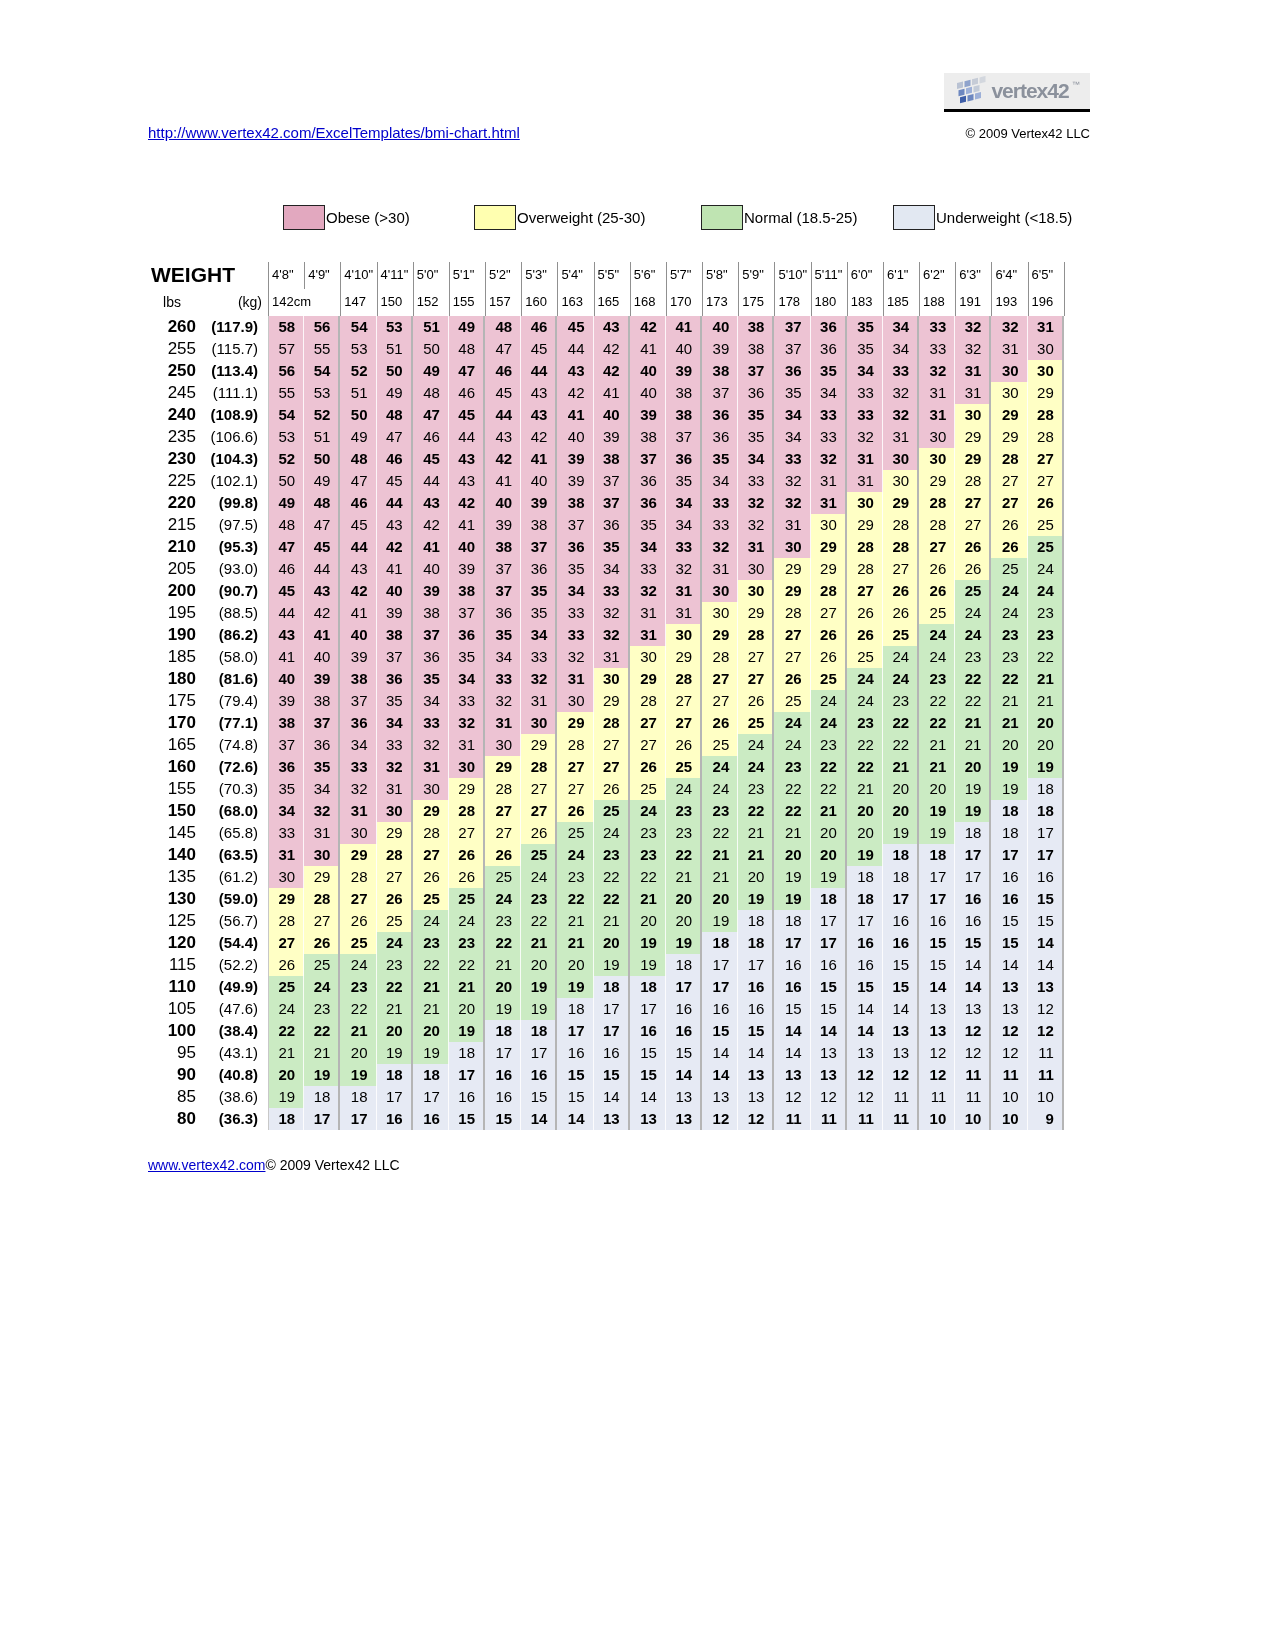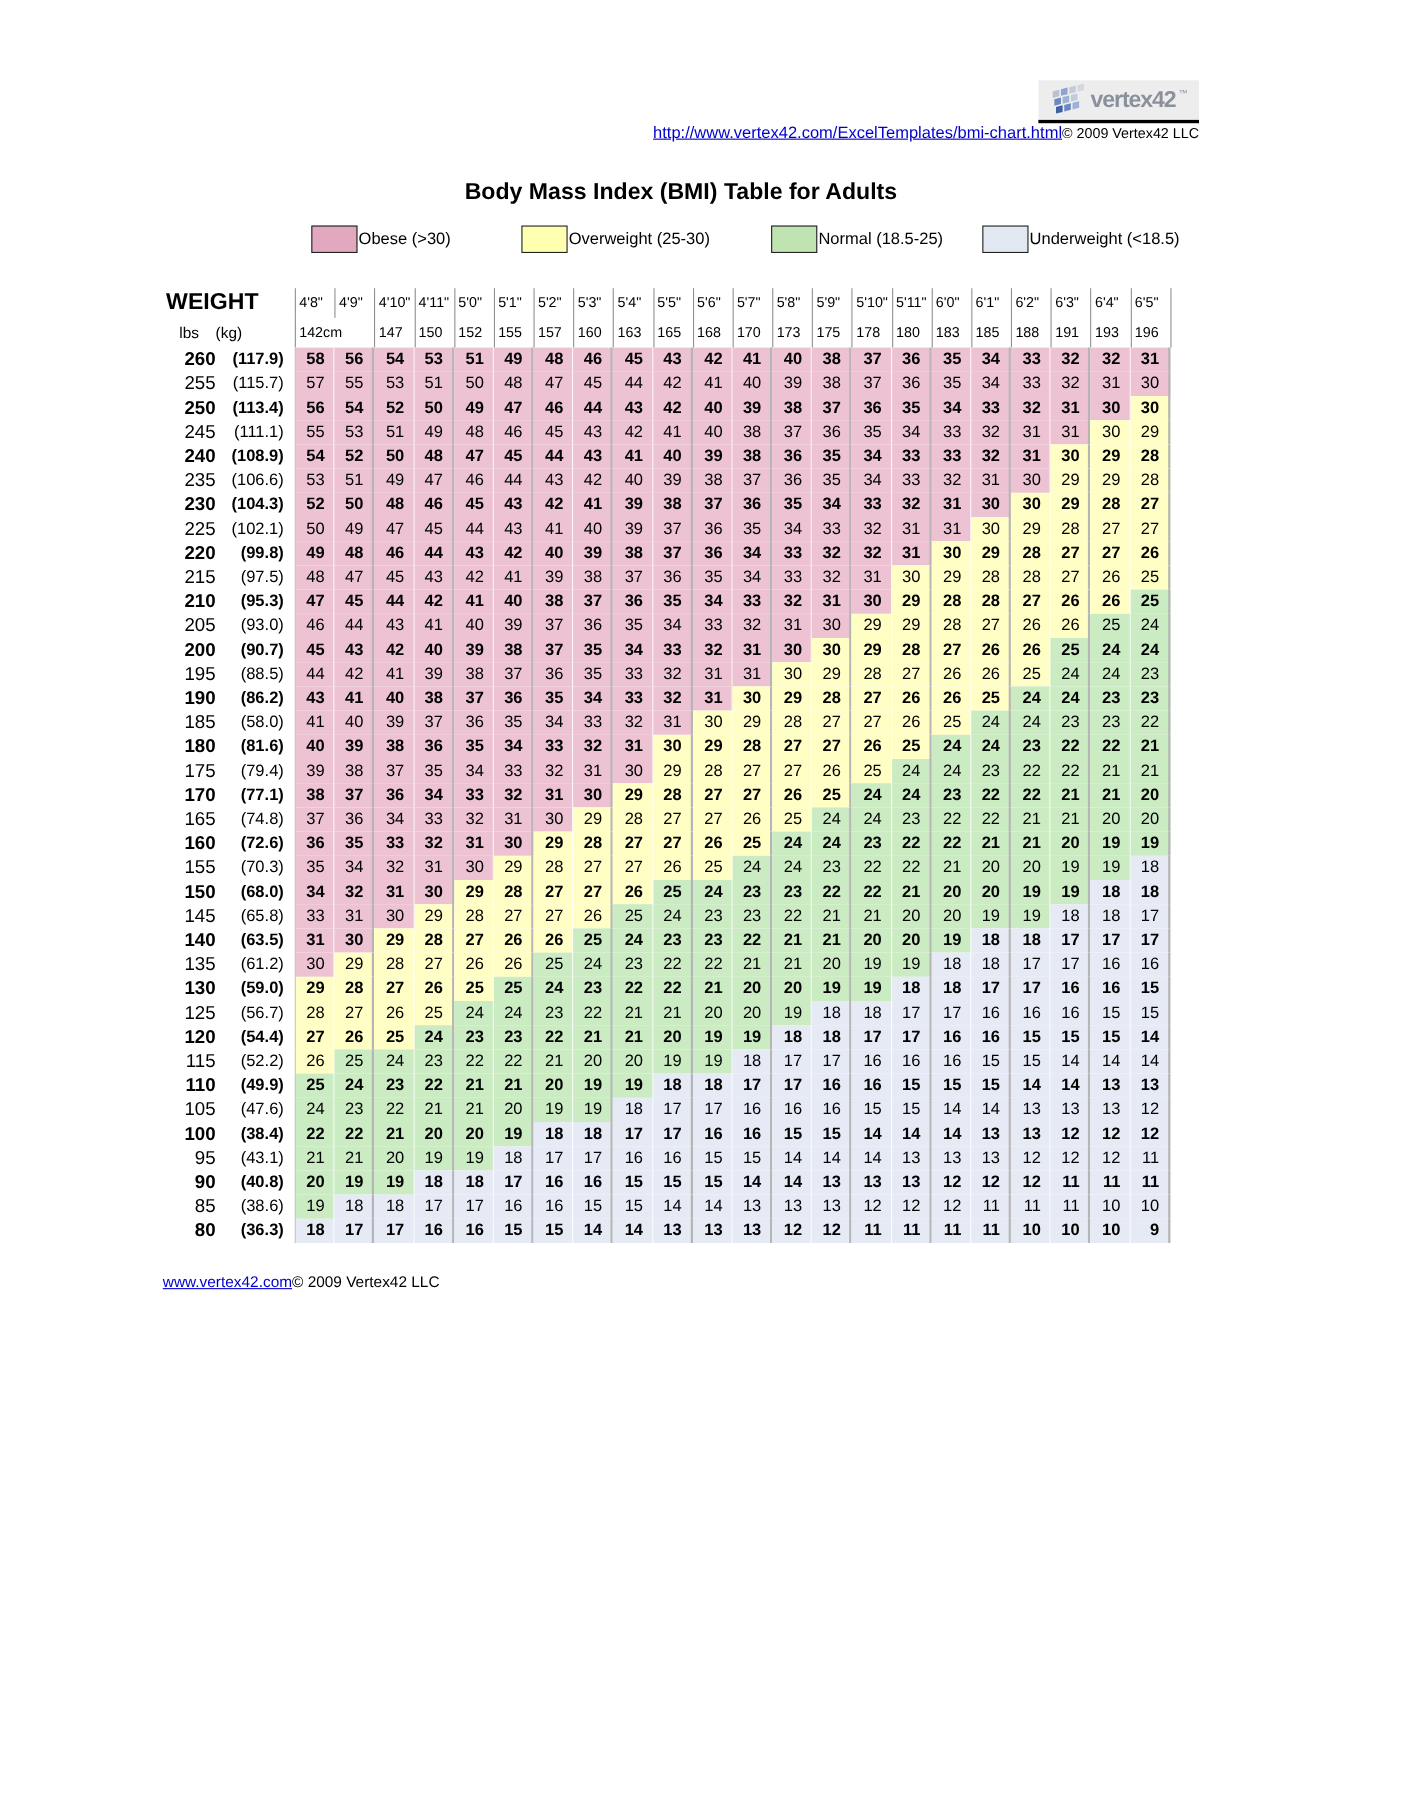--- a/index.html
+++ b/index.html
@@ -9,40 +9,40 @@
   .title-band{position:absolute;left:148px;top:73px;width:790px;height:39px;
       background:#ededed;border-top:1px solid #000;border-bottom:3px solid #000;
       box-sizing:border-box;}
   .title-band h1{margin:0;font-size:26px;font-weight:bold;line-height:36px;padding-left:4px;
       letter-spacing:-0.5px;}
   .logo-band{position:absolute;left:944px;top:73px;width:146px;height:39px;
       background:#ededed;border-bottom:3px solid #000;box-sizing:border-box;
       display:flex;align-items:center;justify-content:center;gap:3px;}
   .logo-text{font-size:21px;font-weight:bold;color:#8b919c;letter-spacing:-1px;}
   .logo-tm{font-size:8px;color:#8b919c;vertical-align:super;position:relative;top:-7px;}
-  .url-row{position:absolute;left:148px;top:112px;width:942px;display:flex;
-      justify-content:flex-end;align-items:baseline;}
+  .url-row{position:absolute;left:148px;top:124px;width:942px;display:flex;
+      justify-content:space-between;align-items:baseline;}
   .url-row a{font-size:15px;color:#0000cc;text-decoration:underline;}
   .copyright{font-size:13px;color:#000;}
   
   .subtitle{position:absolute;left:148px;top:163px;width:942px;text-align:center;
       font-size:21px;font-weight:bold;}
   .legend-item{position:absolute;top:203px;height:28px;display:flex;align-items:center;}
   .legend-swatch{width:42px;height:25px;border:1.5px solid #222;box-sizing:border-box;
       display:inline-block;}
   .legend-label{font-size:15px;margin-left:1px;}
   .height-caption{position:absolute;left:148px;top:238px;width:942px;text-align:center;
       font-size:16px;}
   .height-caption b{font-weight:bold;}
   
   .weight-label{position:absolute;left:151px;top:261px;font-size:21px;font-weight:bold;
       line-height:27px;}
   .lbs-kg{position:absolute;left:148px;top:289px;width:120px;display:flex;line-height:26px;}
   .lbs-kg .lbs{width:48px;text-align:center;font-size:14px;}
-  .lbs-kg .kg{width:66px;text-align:left;font-size:14px;}
+  .lbs-kg .kg{width:66px;text-align:right;font-size:14px;}
   .hdr-row{position:absolute;left:268px;width:797px;display:grid;
       grid-template-columns:repeat(22,36.1818px);box-sizing:border-box;
       border-right:1px solid #909090;}
   #ftRow{top:262px;height:27px;}
   #cmRow{top:289px;height:27px;}
   .hdr-cell{font-size:13px;line-height:26px;padding-left:3px;border-left:1px solid #909090;
       white-space:nowrap;overflow:visible;}
   .hdr-cell.span2{grid-column:span 2;}
   
   #grid{position:absolute;left:148px;top:316px;}
@@ -86,21 +86,20 @@
     </svg>
     <span class="logo-text">vertex42</span>
       <span class="logo-tm">™</span>
   </div>
 
   <div class="url-row">
     <a href="#">http://www.vertex42.com/ExcelTemplates/bmi-chart.html</a>
     <span class="copyright">© 2009 Vertex42 LLC</span>
   </div>
 
-  <div class="subtitle">Body Mass Index (BMI) Table for Adults</div>
 
   <div id="legend">
       <div class="legend-item" style="left: 283px;">
         <span class="legend-swatch" style="background: rgb(226, 168, 191);"></span>
         <span class="legend-label">Obese (&gt;30)</span>
       </div>
       <div class="legend-item" style="left: 474px;">
         <span class="legend-swatch" style="background: rgb(255, 255, 176);"></span>
         <span class="legend-label">Overweight (25-30)</span>
       </div>

